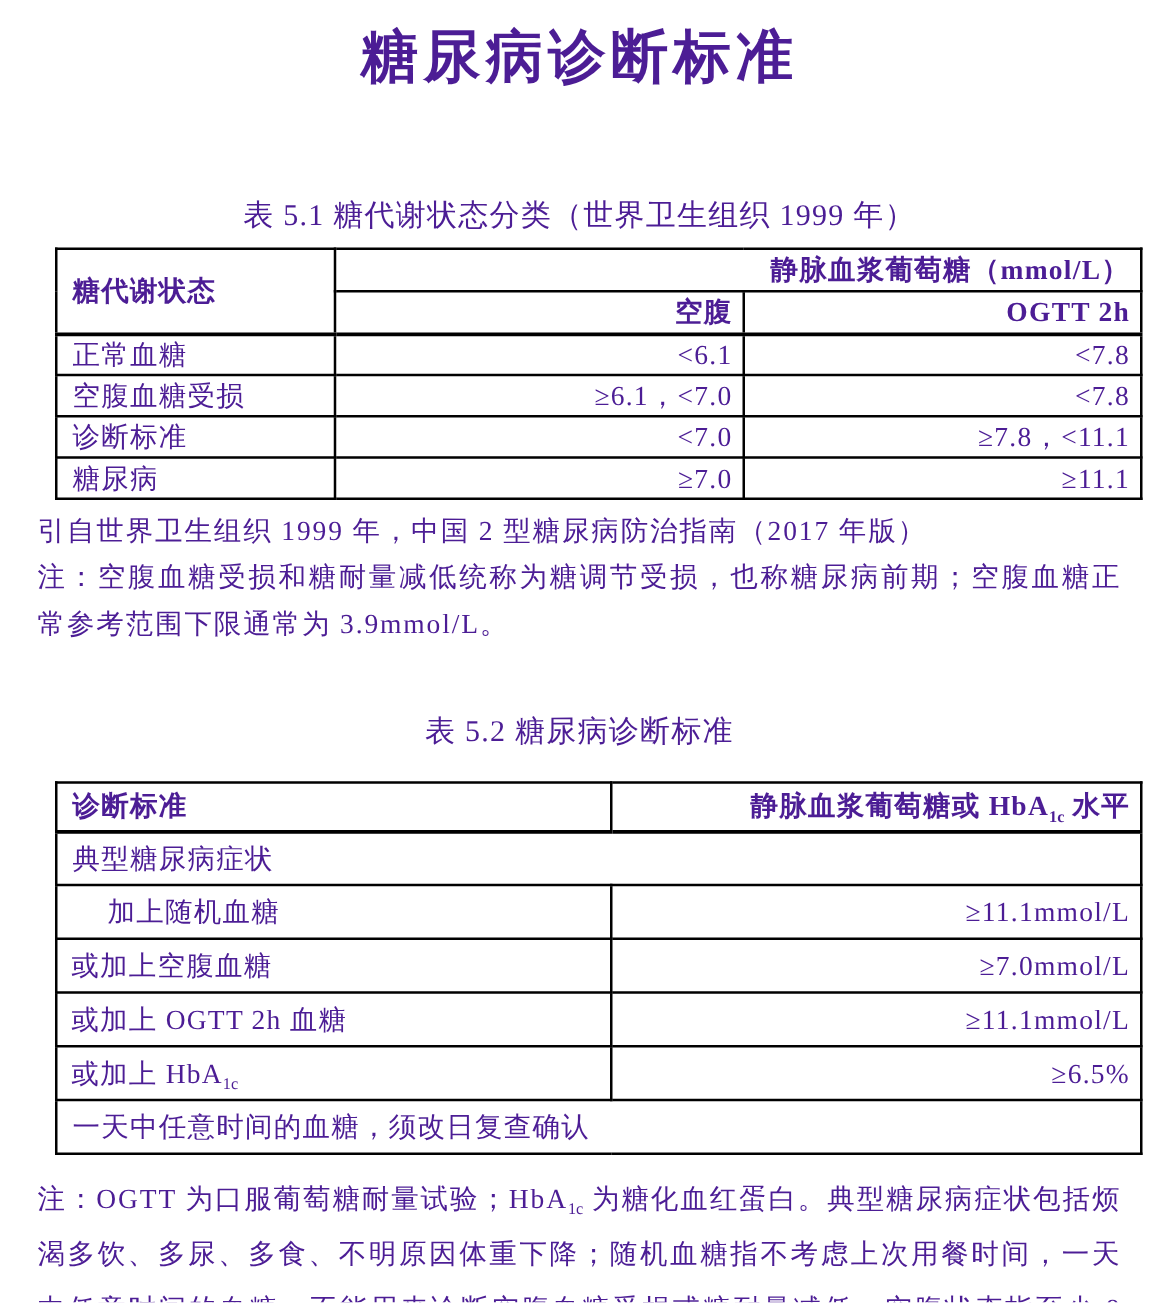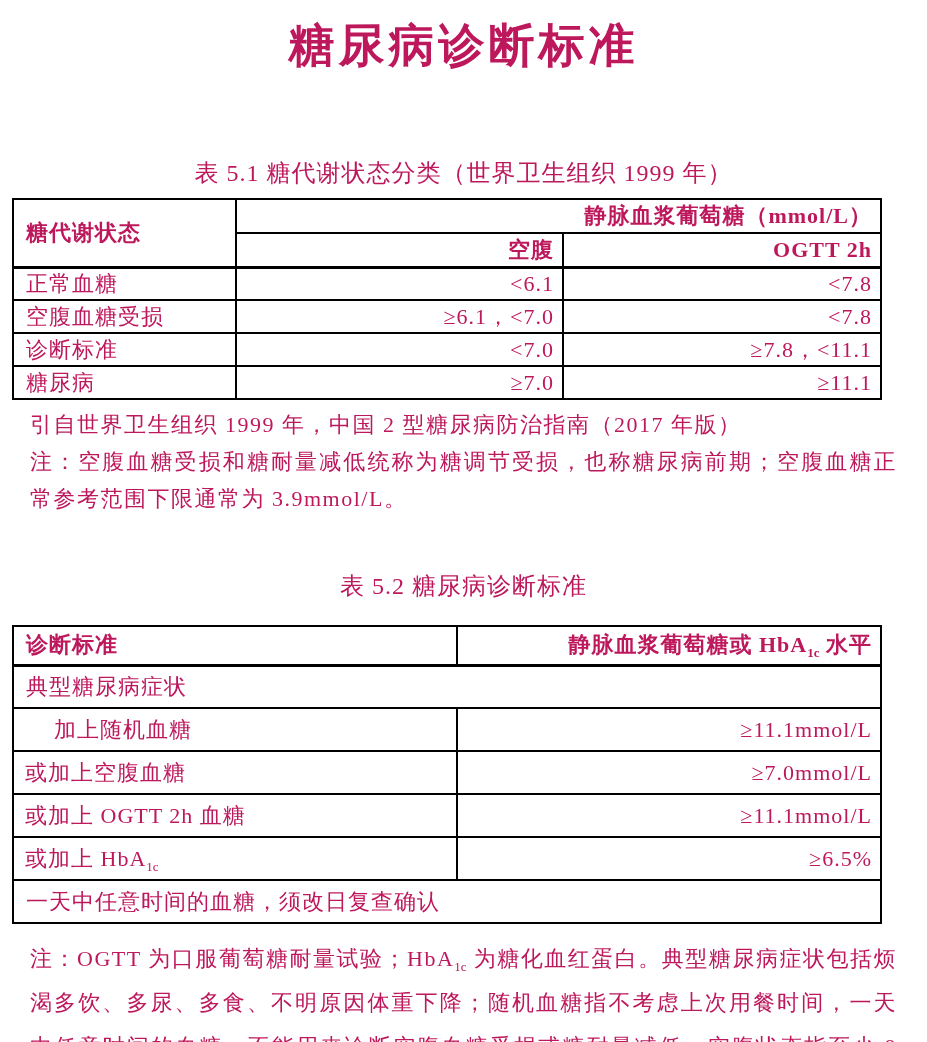--- a/index.html
+++ b/index.html
@@ -2,21 +2,21 @@
 <html><head>
 <meta charset="utf-8">
 <style>
   * { box-sizing: border-box; }
   html, body { margin: 0; padding: 0; background: #ffffff; }
   .page {
     position: relative;
     width: 927px;
     height: 1042px;
     background: #ffffff;
-    color: #be185d;
+    color: #4c1d95;
     font-family: "Liberation Serif", "DejaVu Serif", serif;
     overflow: hidden;
   }
   h1.doc-title {
     margin: 16px 0 0 0;
     text-align: center;
     font-size: 46px;
     line-height: 60px;
     font-weight: 700;
     letter-spacing: 4px;
@@ -26,21 +26,21 @@
     font-size: 24px;
     line-height: 30px;
     letter-spacing: 1px;
   }
   #cap1 { margin: 82px 0 10px 0; }
   #cap2 { margin: 54px 0 24px 0; }
   table {
     border-collapse: collapse;
     table-layout: fixed;
     width: 868px;
-    margin-left: 12px;
+    margin-left: 44px;
   }
   td {
     border: 2px solid #000000;
     font-size: 22px;
     padding: 0 8px;
     vertical-align: middle;
     letter-spacing: 1px;
     overflow: hidden;
     white-space: nowrap;
   }

